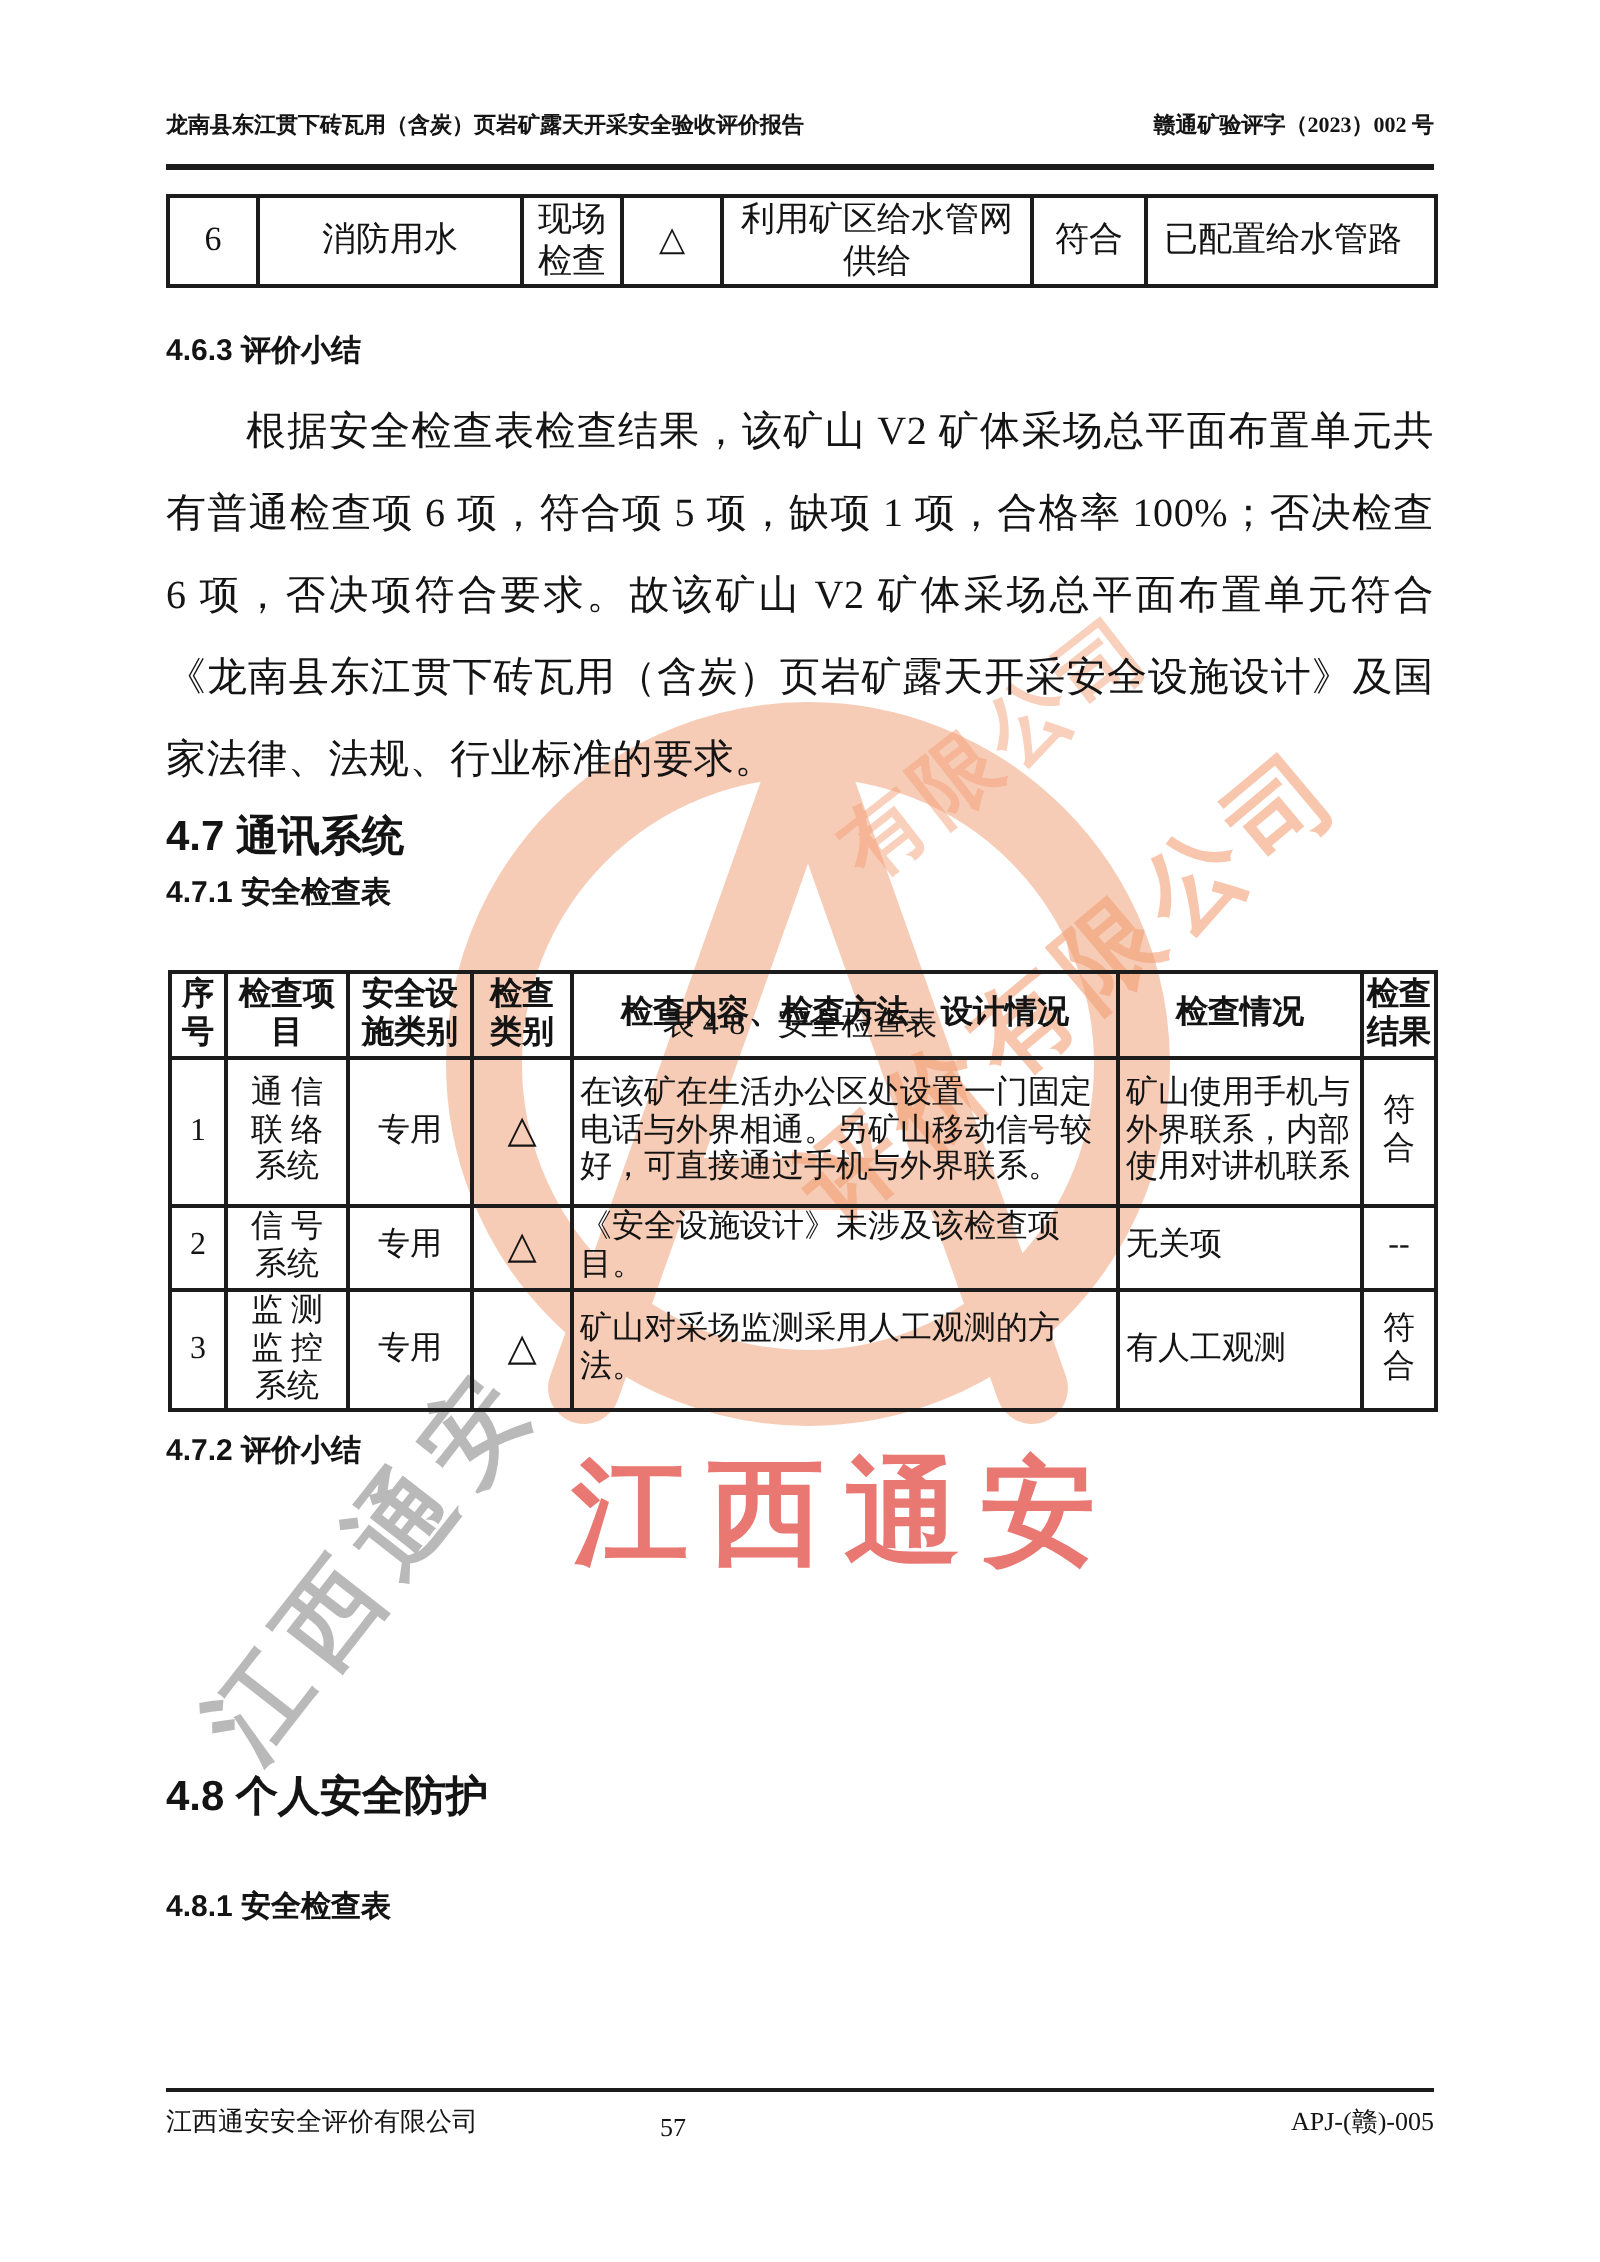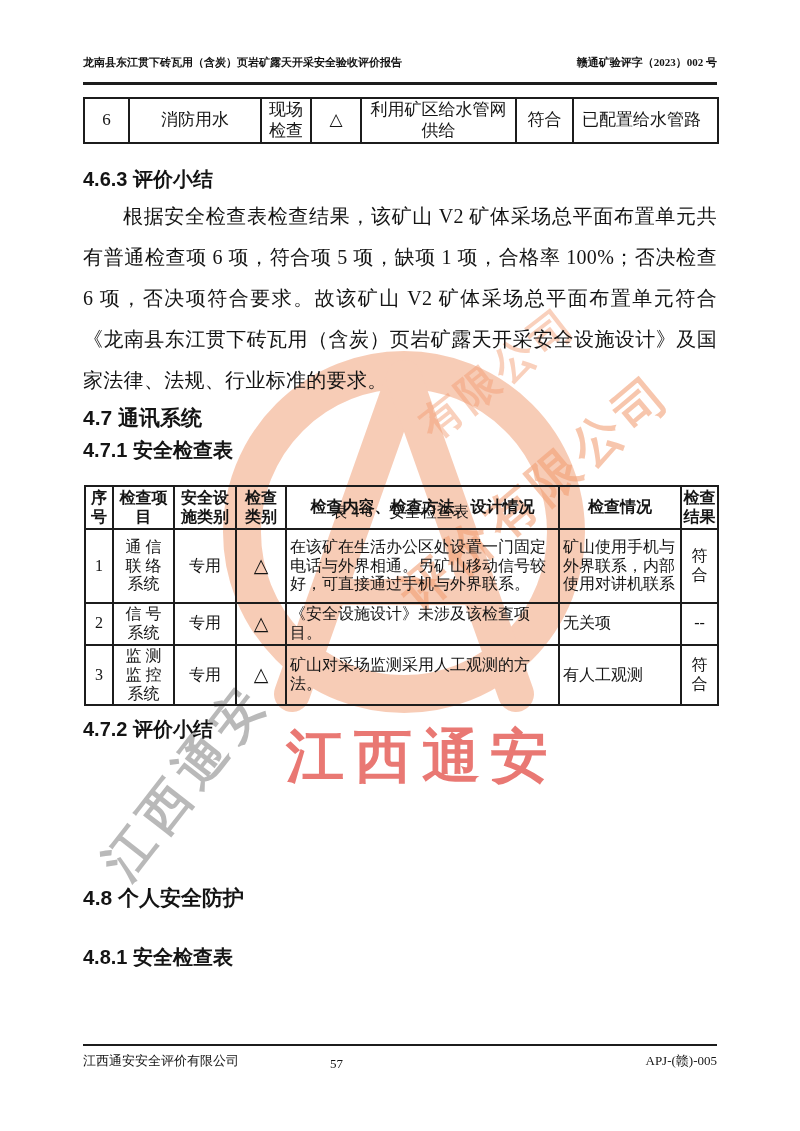--- a/index.html
+++ b/index.html
@@ -27,21 +27,21 @@
              font-size:11px;font-weight:bold;}
   .header-rule{left:83px;top:82px;width:634px;height:2.5px;background:#1c1c1c;}
   .footer-rule{left:83px;top:1044px;width:634px;height:1.5px;background:#1c1c1c;}
   .footer{left:83px;top:1052px;width:634px;font-size:13px;}
   .footer .company{position:absolute;left:0;top:0;}
   .footer .pageno{position:absolute;left:247px;top:4px;}
   .footer .doccode{position:absolute;right:0;top:0;}
 
   
   .h2{font-family:"Liberation Sans","DejaVu Sans",sans-serif;font-weight:bold;font-size:21px;white-space:nowrap;}
-  .h3{font-family:"Liberation Sans","DejaVu Sans",sans-serif;font-weight:bold;font-size:20px;white-space:nowrap;}
+  .h3{font-family:"Liberation Sans","DejaVu Sans",sans-serif;font-weight:bold;font-size:15px;white-space:nowrap;}
   .para{width:634px;font-size:20px;line-height:41px;text-align:justify;text-indent:2em;letter-spacing:0.3px;}
   .para2{line-height:43px;}
   .tcaption{left:83px;width:634px;text-align:center;font-size:16px;margin-top:39px;}
 
   
   table{border-collapse:collapse;table-layout:fixed;}
   td,th{border:2px solid #1c1c1c;padding:1px 3px;vertical-align:middle;text-align:center;
         font-size:16px;line-height:1.18;overflow:hidden;}
   th{font-family:"Liberation Sans","DejaVu Sans",sans-serif;font-weight:bold;font-size:16px;padding:1px 1px;}
   .pre{white-space:pre-line;}

